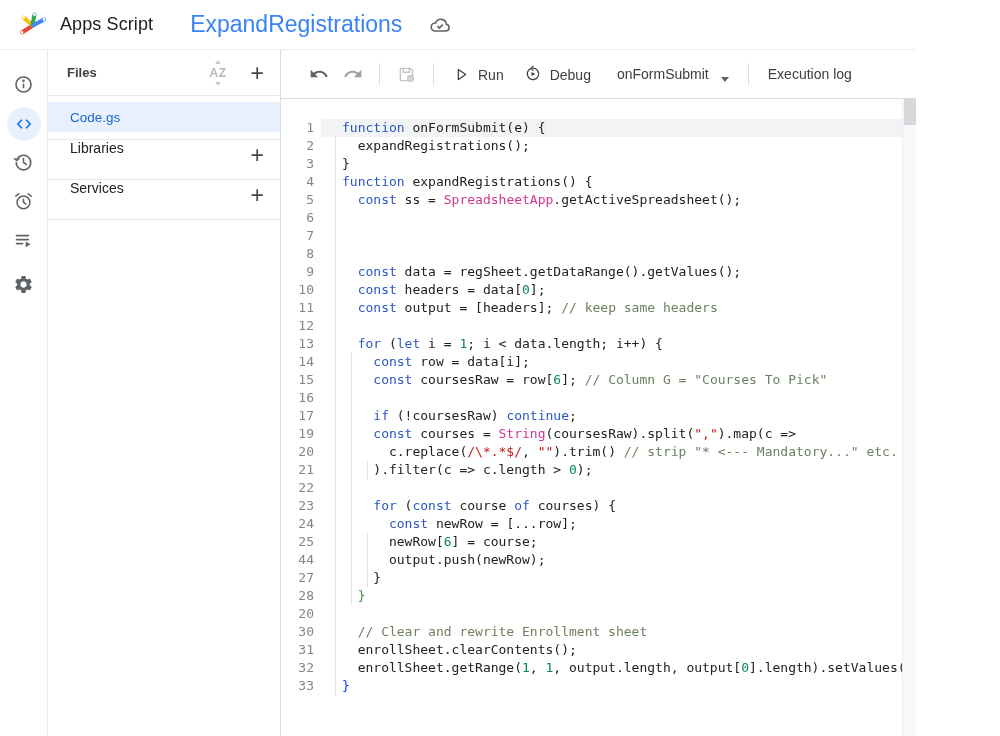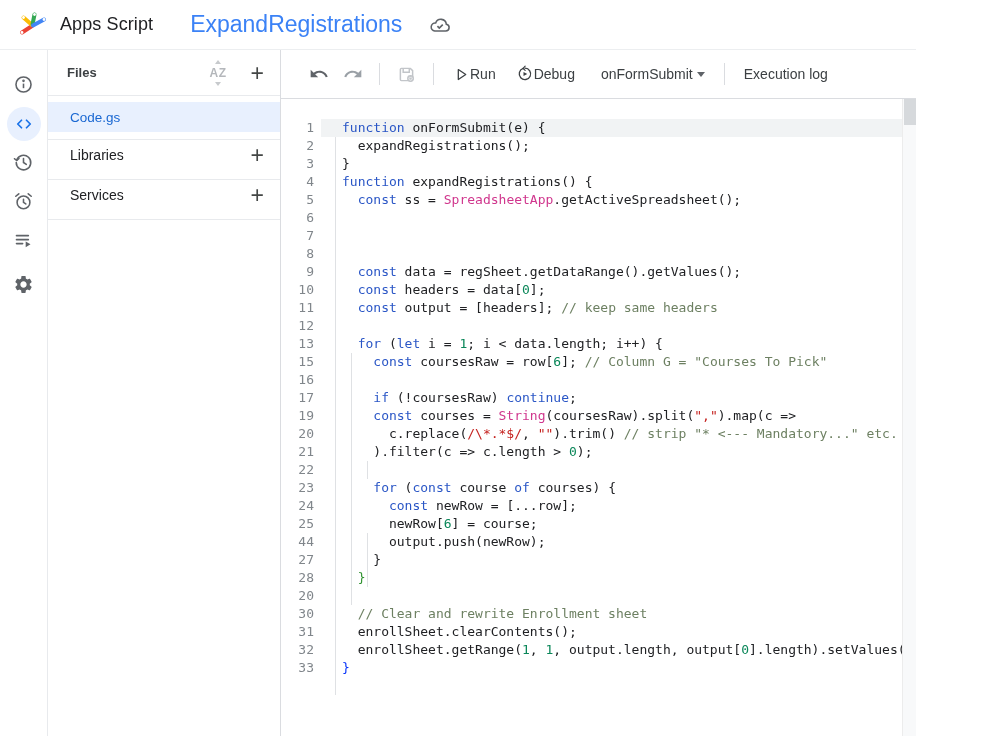--- a/index.html
+++ b/index.html
@@ -46,29 +46,29 @@
   .sort .car-up,.sort .car-dn{position:absolute;left:50%;transform:translateX(-50%);
     width:0;height:0;border-left:3.5px solid transparent;border-right:3.5px solid transparent}
   .sort .car-up{top:-6px;border-bottom:4px solid #c7cacd}
   .sort .car-dn{bottom:-6px;border-top:4px solid #c7cacd}
   .plus{background:none;border:none;cursor:pointer;color:#444746;font-size:23px;
     font-weight:300;line-height:20px;padding:0 2px;margin-left:19px;font-family:"Liberation Sans",sans-serif}
   .file-list{padding:6px 0 7px;border-bottom:1px solid var(--border-light)}
   .file-row{height:30px;display:flex;align-items:center;padding-left:22px;
     font-size:13.5px;cursor:pointer}
   .file-row.sel{background:var(--selected-bg);color:#1967d2}
-  .sec-row{height:40px;display:flex;align-items:center;border-bottom:1px solid var(--border-light);
+  .sec-row{height:40px;display:flex;border-bottom:1px solid var(--border-light);
     padding:0 14px 9px 22px;cursor:pointer}
   .sec-row .lbl{font-size:14px;color:#202124;flex:1}
 
   
   .editor{flex:1;display:flex;flex-direction:column;min-width:0}
   .toolbar{height:49px;flex:none;display:flex;align-items:center;padding-left:21px;
     border-bottom:1px solid var(--border)}
-  .tb-btn{display:flex;align-items:center;gap:0;background:none;border:none;
+  .tb-btn{display:flex;align-items:flex-end;gap:8px;background:none;border:none;
     cursor:pointer;padding:6px 10px;font-family:"Liberation Sans",sans-serif;
     font-size:14px;color:#3c4043}
   .tb-ic{background:none;border:none;cursor:pointer;padding:5px 7px;display:flex;align-items:center}
   .tb-div{width:1px;height:22px;background:var(--border);margin:0 9px;flex:none}
   .caret-dn{width:0;height:0;border-left:4.5px solid transparent;border-right:4.5px solid transparent;
     border-top:5px solid #5f6368;margin-left:4px}
 
   
   .code-wrap{flex:1;position:relative;overflow:hidden;background:#fff}
   .cur-line{position:absolute;left:40px;right:14px;top:20px;height:18px;background:var(--current-line)}
@@ -296,20 +296,24 @@
             </div>
             <div class="code-line">
               <span class="ln">12</span>
               <span class="lt"></span>
             </div>
             <div class="code-line">
               <span class="ln">13</span>
               <span class="lt"><span class="tk-p">  </span><span class="tk-k">for</span><span class="tk-p"> (</span><span class="tk-k">let</span><span class="tk-p"> i = </span><span class="tk-n">1</span><span class="tk-p">; i &lt; data.length; i++) {</span></span>
             </div>
             <div class="code-line">
+              <span class="ln">14</span>
+              <span class="lt"><span class="tk-p">    </span><span class="tk-k">const</span><span class="tk-p"> row = data[i];</span></span>
+            </div>
+            <div class="code-line">
               <span class="ln">15</span>
               <span class="lt"><span class="tk-p">    </span><span class="tk-k">const</span><span class="tk-p"> coursesRaw = row[</span><span class="tk-n">6</span><span class="tk-p">]; </span><span class="tk-c">// Column G = "Courses To Pick"</span></span>
             </div>
             <div class="code-line">
               <span class="ln">16</span>
               <span class="lt"></span>
             </div>
             <div class="code-line">
               <span class="ln">17</span>
               <span class="lt"><span class="tk-p">    </span><span class="tk-k">if</span><span class="tk-p"> (!coursesRaw) </span><span class="tk-k">continue</span><span class="tk-p">;</span></span>

